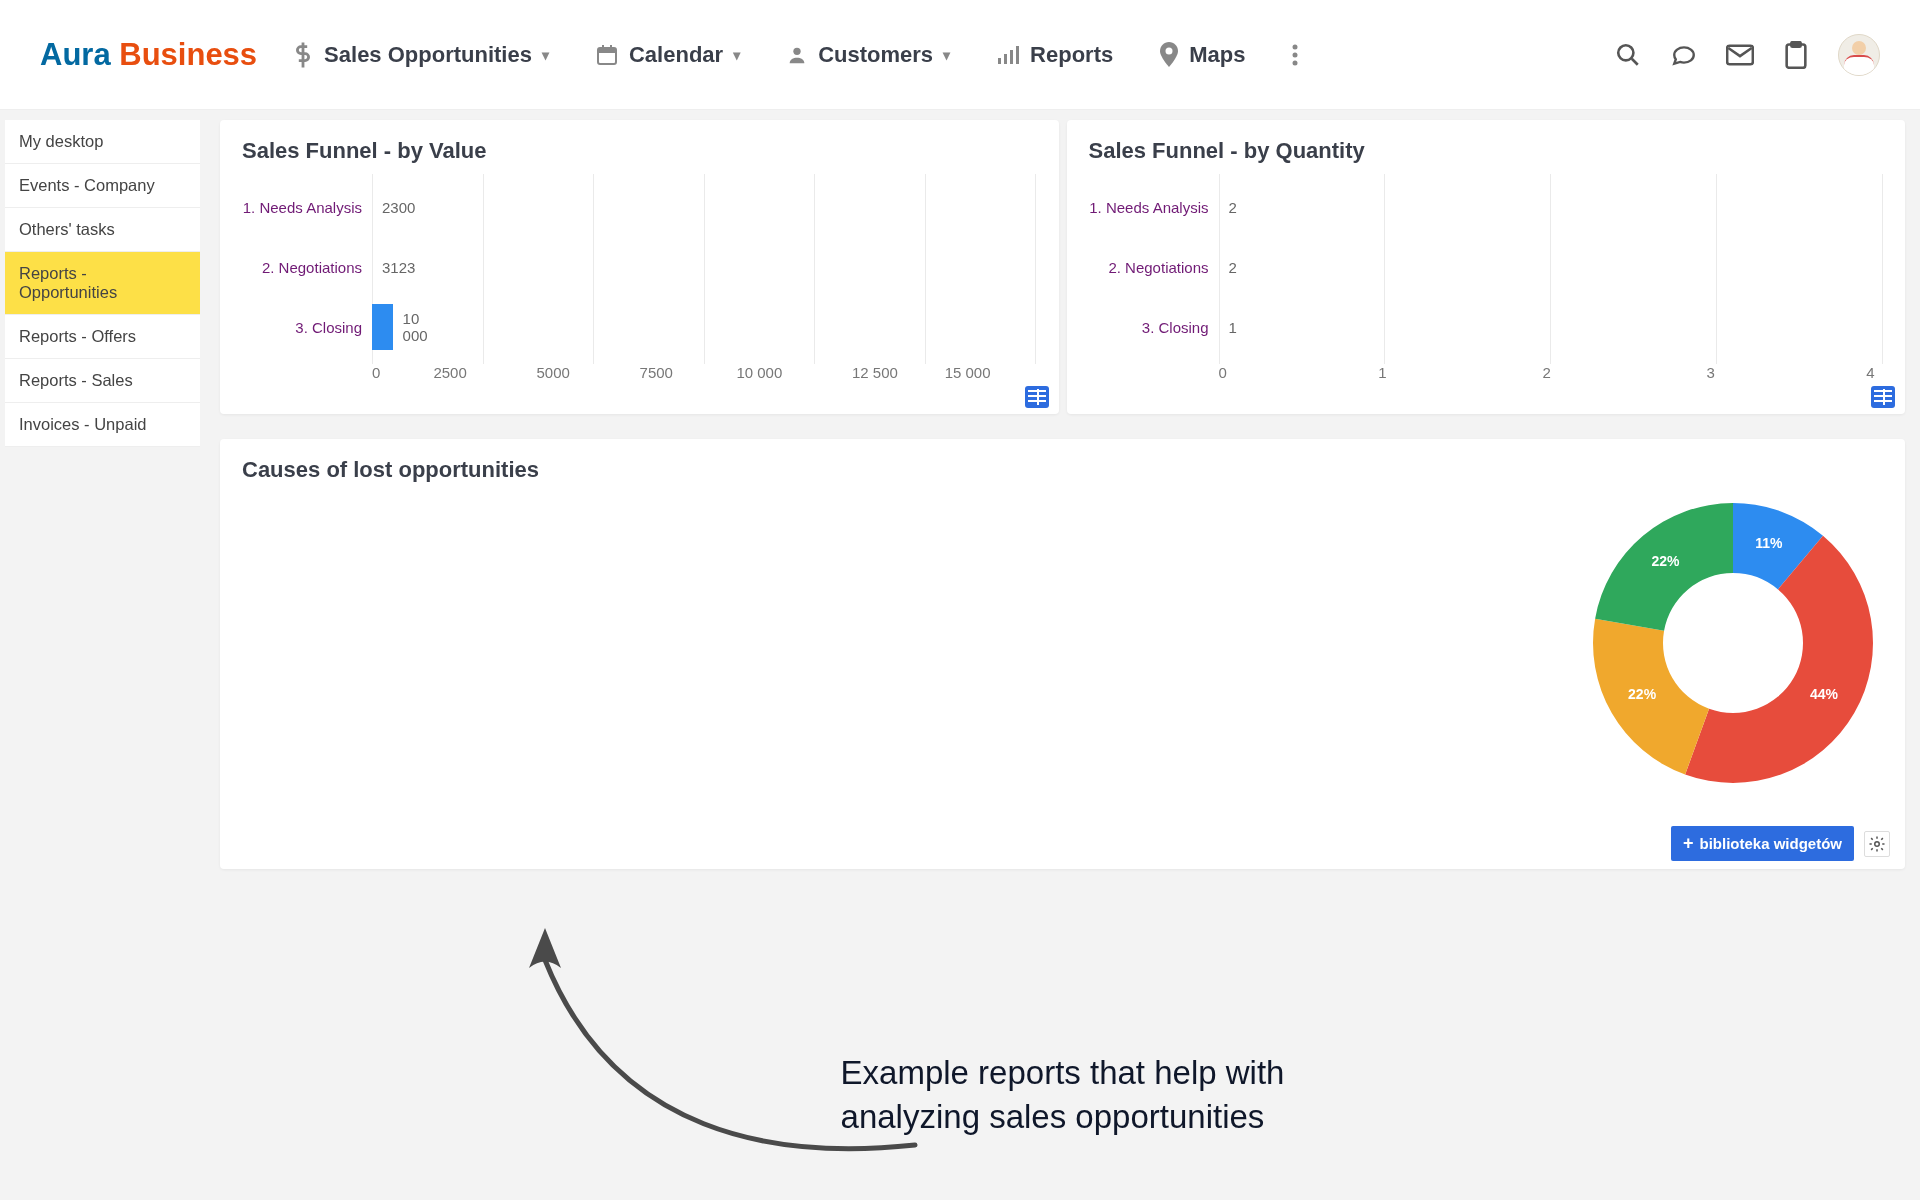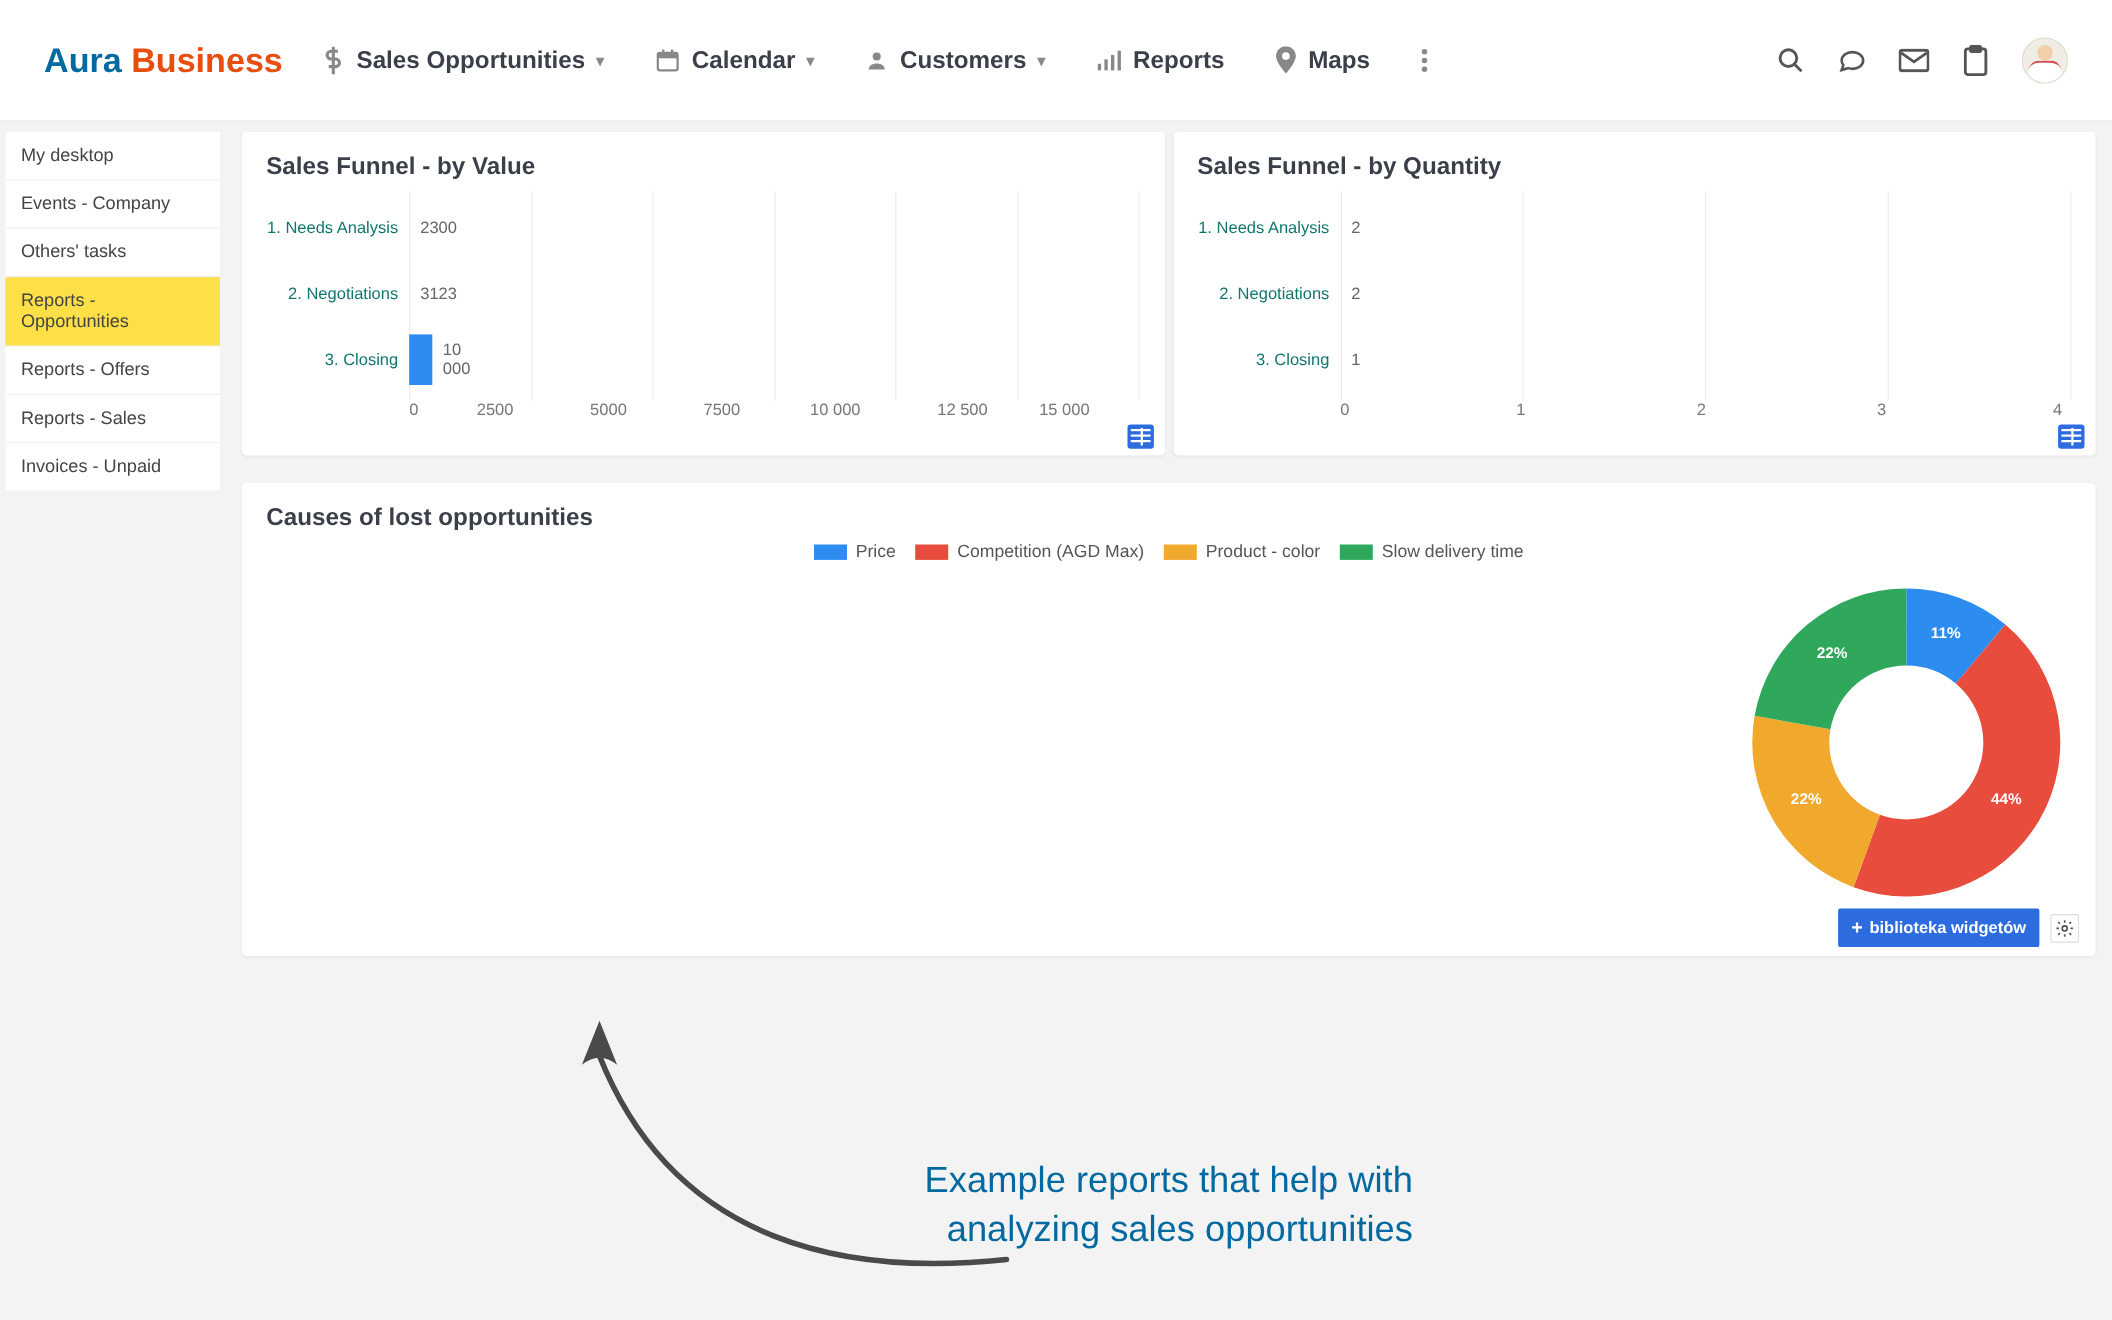--- a/index.html
+++ b/index.html
@@ -28,21 +28,21 @@
 .row { display: flex; gap: 8px; margin-bottom: 25px; }
 .card { background: #fff; border-radius: 4px; padding: 18px 22px 10px 22px; flex: 1; box-shadow: 0 1px 3px rgba(0,0,0,.06); position: relative; }
 .card-title { font-size: 22px; font-weight: 700; color: #3a3f4a; margin-bottom: 10px; }
 
 
 .hbar-chart { position: relative; padding: 0 0 10px 0; }
 .hbar-area { position: relative; margin-left: 130px; height: 220px; }
 .grid-lines { position: absolute; inset: 0; display: flex; justify-content: space-between; }
 .grid-lines .gl { width: 0; border-left: 1px solid #eaeaea; height: 100%; }
 .bar-row { position: absolute; left: 0; height: 46px; display: flex; align-items: center; }
-.bar-label { position: absolute; right: 100%; width: 130px; padding-right: 10px; text-align: right; font-size: 15px; color: #0f766e; }
+.bar-label { position: absolute; right: 100%; width: 130px; padding-right: 10px; text-align: right; font-size: 15px; color: #701a75; }
 .bar-fill { height: 100%; background: #2d8cf0; }
 .bar-val { margin-left: 10px; font-size: 15px; color: #666; }
 .x-axis { position: relative; margin-left: 130px; height: 30px; display: flex; justify-content: space-between; }
 .x-tick { font-size: 15px; color: #777; transform: translateX(-50%); }
 .x-tick:first-child { transform: none; }
 .x-tick:last-child { transform: translateX(-100%); }
 .table-icon-btn { position: absolute; bottom: 6px; right: 10px; width: 24px; height: 22px; background: #2d6cdf; border-radius: 3px; cursor: pointer; }
 .table-icon-btn::before { content: ""; position: absolute; top: 4px; left: 3px; right: 3px; height: 2px; background: #fff; box-shadow: 0 5px 0 #fff, 0 10px 0 #fff; }
 .table-icon-btn::after { content: ""; position: absolute; left: 50%; top: 3px; bottom: 3px; width: 2px; background: #fff; }
 
@@ -51,21 +51,21 @@
 .legend-item { display: flex; align-items: center; gap: 8px; font-size: 16px; color: #555; }
 .swatch { width: 30px; height: 14px; }
 .donut-wrap { display: flex; justify-content: flex-end; }
 
 
 .float-actions { position: absolute; right: 15px; bottom: 8px; display: flex; align-items: center; gap: 10px; }
 .widget-btn { background: #2d6cdf; color: #fff; padding: 7px 12px; font-size: 15px; font-weight: 600; display: flex; align-items: center; gap: 6px; border-radius: 2px; cursor: pointer; }
 .gear-btn { width: 26px; height: 26px; background: #fff; border: 1px solid #ddd; display: flex; align-items: center; justify-content: center; color: #555; cursor: pointer; border-radius: 2px; }
 
 .annotation-area { position: absolute; left: 0; right: 0; bottom: 0; height: 360px; pointer-events: none; }
-.annotation-text { position: absolute; left: 50%; transform: translateX(-50%); bottom: 60px; font-size: 33px; color: #0369a1; text-align: right; line-height: 1.35; }
+.annotation-text { position: absolute; left: 50%; transform: translateX(-50%); bottom: 60px; font-size: 33px; color: #0f172a; text-align: left; line-height: 1.35; }
 .arrow-svg { position: absolute; left: 290px; bottom: 40px; width: 440px; height: 260px; }
 
 svg { display: block; }
 </style>
 </head>
 <body>
 
 <div class="topbar">
   <div class="logo">
     <span class="logo-aura">Aura</span>
@@ -252,38 +252,20 @@
               <div class="x-tick">3</div>
               <div class="x-tick">4</div>
             </div>
         </div>
         <div class="table-icon-btn"></div>
       </div>
     </div>
 
     <div class="card" style="min-height:430px;">
       <div class="card-title">Causes of lost opportunities</div>
-      <div class="legend" id="donut-legend">
-          <div class="legend-item">
-            <span class="swatch" style="background: rgb(45, 140, 240);"></span>
-            <span>Price</span>
-          </div>
-          <div class="legend-item">
-            <span class="swatch" style="background: rgb(231, 76, 60);"></span>
-            <span>Competition (AGD Max)</span>
-          </div>
-          <div class="legend-item">
-            <span class="swatch" style="background: rgb(240, 168, 45);"></span>
-            <span>Product - color</span>
-          </div>
-          <div class="legend-item">
-            <span class="swatch" style="background: rgb(47, 168, 92);"></span>
-            <span>Slow delivery time</span>
-          </div>
-        </div>
       <div class="donut-wrap">
         <svg id="donut-svg" width="300" height="300" viewBox="-150 -150 300 300">
             <path d="M 8.572527594031473e-15 -140 A 140 140 0 0 1 89.99026535611551 -107.24622203665692 L 44.99513267805776 -53.62311101832846 A 70 70 0 0 0 4.2862637970157365e-15 -70 Z" fill="#2d8cf0"></path>
             <text x="35.91211504919523" y="-98.66772518252037" text-anchor="middle" dominant-baseline="middle" fill="#fff" font-size="14" font-weight="600">11%</text>
             <path d="M 89.99026535611551 -107.24622203665692 A 140 140 0 0 1 -47.88282006559362 131.55696691002717 L -23.94141003279681 65.77848345501359 A 70 70 0 0 0 44.99513267805776 -53.62311101832846 Z" fill="#e74c3c"></path>
             <text x="90.93266739736606" y="52.49999999999999" text-anchor="middle" dominant-baseline="middle" fill="#fff" font-size="14" font-weight="600">44%</text>
             <path d="M -47.88282006559362 131.55696691002717 A 140 140 0 0 1 -137.87308542170913 -24.310744873370265 L -68.93654271085457 -12.155372436685132 A 70 70 0 0 0 -23.94141003279681 65.77848345501359 Z" fill="#f0a82d"></path>
             <text x="-90.93266739736606" y="52.49999999999999" text-anchor="middle" dominant-baseline="middle" fill="#fff" font-size="14" font-weight="600">22%</text>
             <path d="M -137.87308542170913 -24.310744873370265 A 140 140 0 0 1 -2.5717582782094416e-14 -140 L -1.2858791391047208e-14 -70 A 70 70 0 0 0 -68.93654271085457 -12.155372436685132 Z" fill="#2fa85c"></path>
             <text x="-67.49269901708665" y="-80.43466652749268" text-anchor="middle" dominant-baseline="middle" fill="#fff" font-size="14" font-weight="600">22%</text>

